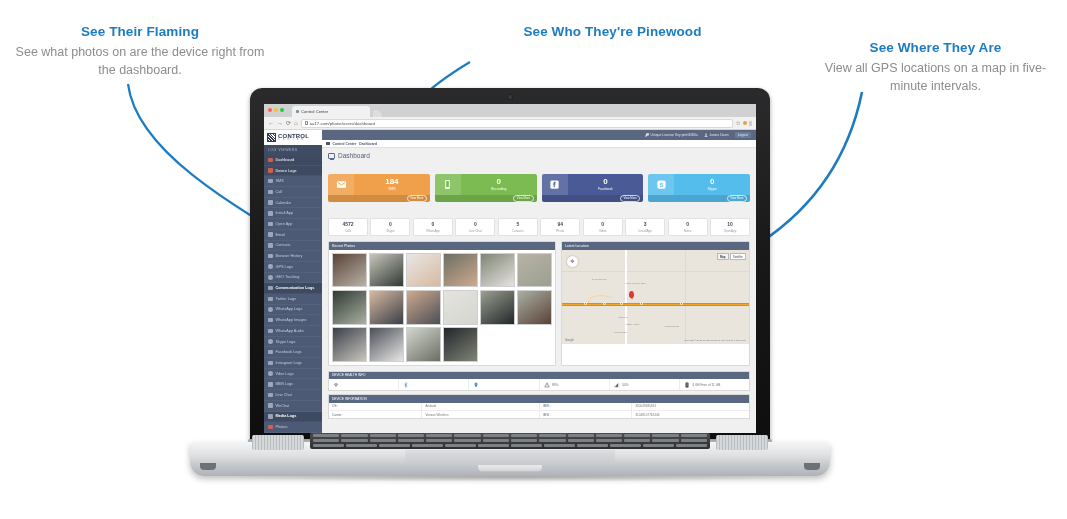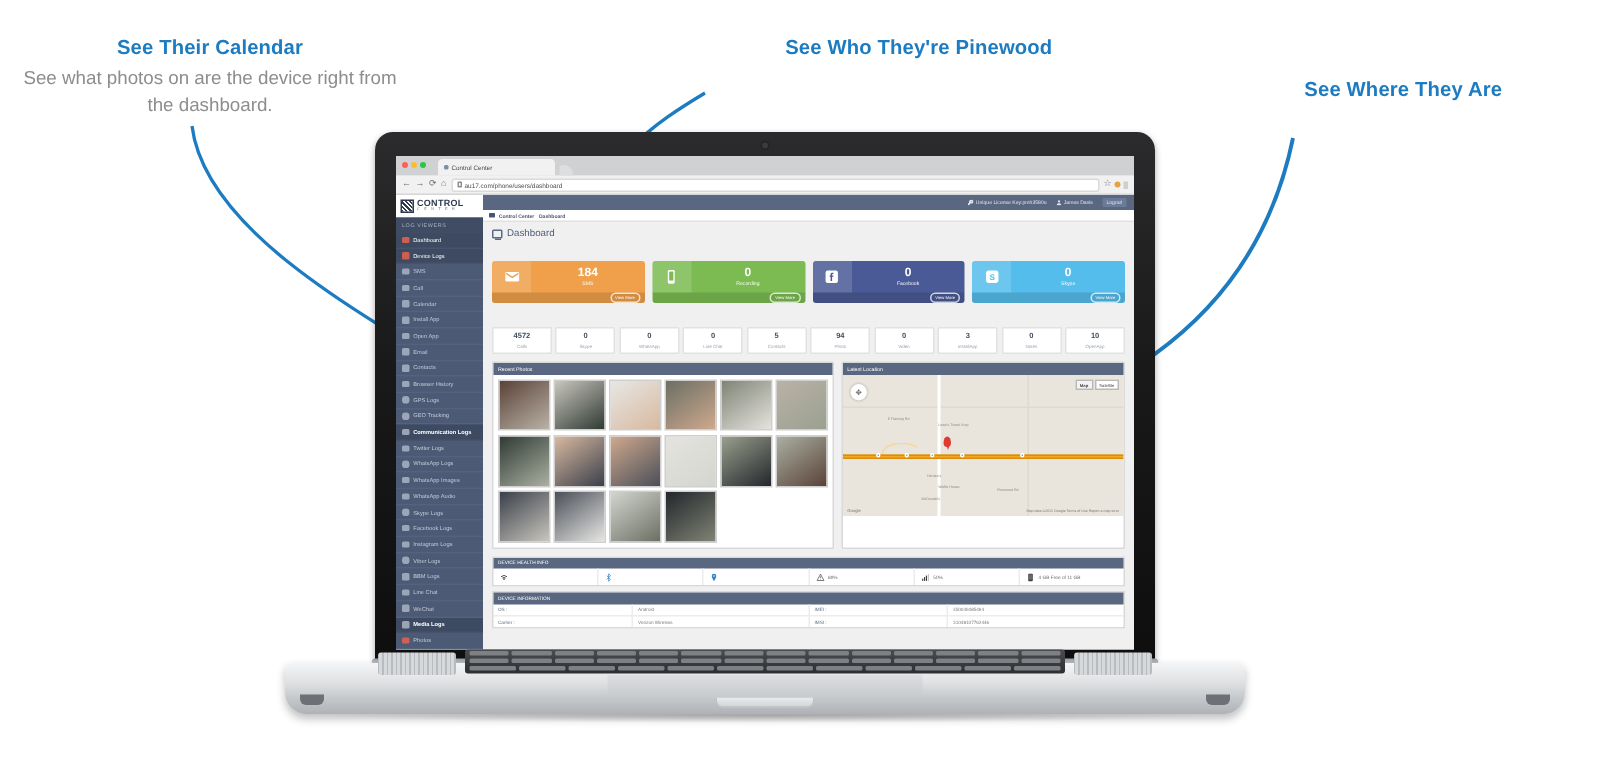--- a/index.html
+++ b/index.html
@@ -6,21 +6,21 @@
   html, body { width: 1067px; height: 519px; overflow: hidden; background: #ffffff;
     font-family: "Liberation Sans", sans-serif; }
   #stage { position: relative; width: 1067px; height: 519px; background: #fff; }
 
   
   .callout { position: absolute; text-align: center; }
   .callout .c-title { color: #1d7cc1; font-weight: bold; font-size: 13.5px; letter-spacing: .1px; margin-bottom: 4px; }
   .callout .c-body { color: #8d8d8d; font-size: 12.5px; line-height: 1.45; }
   #callout-pictures { left: 10px; top: 24px; width: 260px; }
   #callout-texting  { left: 455px; top: 24px; width: 315px; }
-  #callout-gps      { left: 808px; top: 52px; width: 255px; }
+  #callout-gps      { left: 808px; top: 40px; width: 255px; }
 
   svg.leader { position: absolute; left: 0; top: 0; width: 1067px; height: 519px; pointer-events: none; }
 
   
   #laptop { position: absolute; left: 190px; top: 88px; width: 640px; height: 400px; }
   .lid {
     position: absolute; left: 60px; top: 0; width: 520px; height: 355px;
     background: linear-gradient(180deg,#2b2b2d 0%, #191919 45%, #0e0e0e 100%);
     border-radius: 12px 12px 4px 4px;
     box-shadow: 0 2px 5px rgba(0,0,0,.35);
@@ -174,28 +174,29 @@
   <svg class="leader" viewBox="0 0 1067 519">
     <path d="M128 84 C 140 180, 330 250, 428 325" fill="none" stroke="#1d7cc1" stroke-width="2.2"></path>
     <path d="M470 62 C 440 80, 392 110, 390 166" fill="none" stroke="#1d7cc1" stroke-width="2.2"></path>
     <path d="M862 92 C 845 175, 790 250, 660 287" fill="none" stroke="#1d7cc1" stroke-width="2.6"></path>
     <circle cx="430" cy="326" r="5.4" fill="#ffffff" stroke="#1d7cc1" stroke-width="3"></circle>
     <circle cx="390" cy="170" r="5.4" fill="#ffffff" stroke="#1d7cc1" stroke-width="3"></circle>
     <circle cx="657" cy="287" r="6" fill="#ffffff" stroke="#1d7cc1" stroke-width="3.2"></circle>
   </svg>
 
   <div class="callout" id="callout-pictures">
-    <div class="c-title">See Their Calendar</div>
+    <div class="c-title">See Their Flaming</div>
     <div class="c-body">See what photos on are the device right from the dashboard.</div>
   </div>
   <div class="callout" id="callout-texting">
     <div class="c-title">See Who They're Pinewood</div>
   </div>
   <div class="callout" id="callout-gps">
     <div class="c-title">See Where They Are</div>
+    <div class="c-body">View all GPS locations on a map in five-minute intervals.</div>
   </div>
 
   <div id="laptop">
     <div class="lid">
       <div class="webcam"></div>
       <div class="screen">
 
         <div class="chrome-tabs">
           <div class="traffic">
             <span class="tl r"></span>

